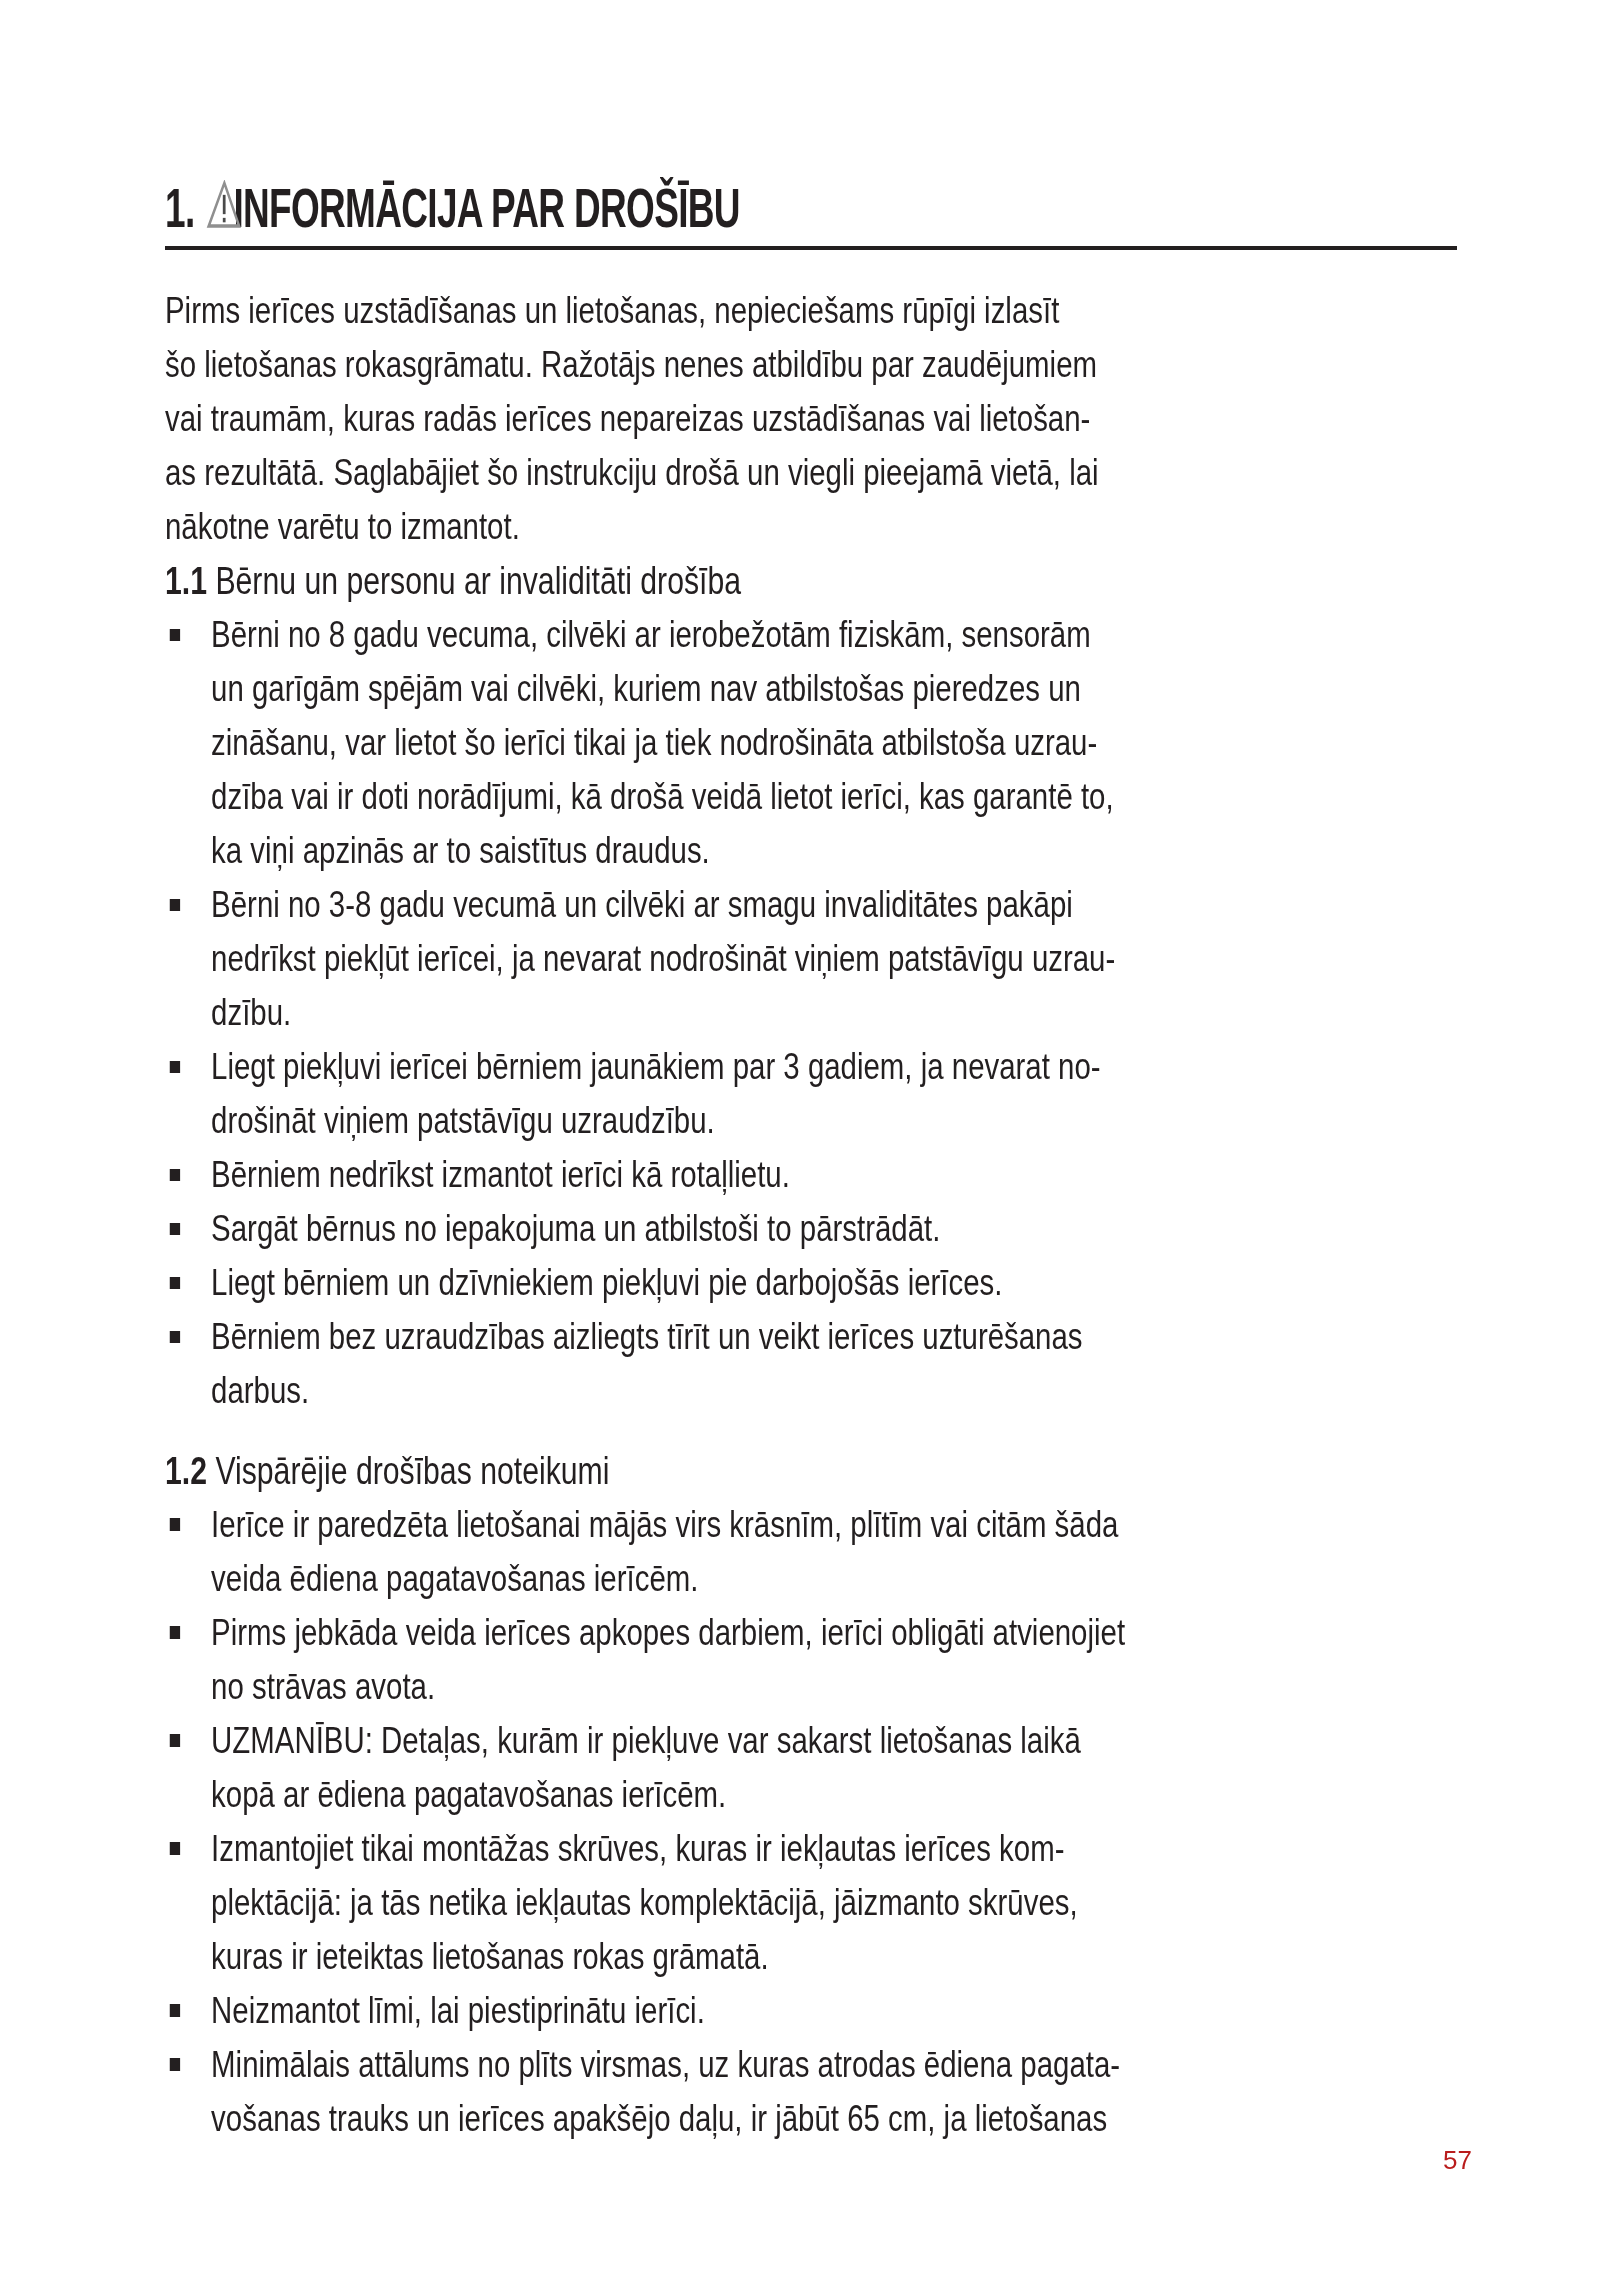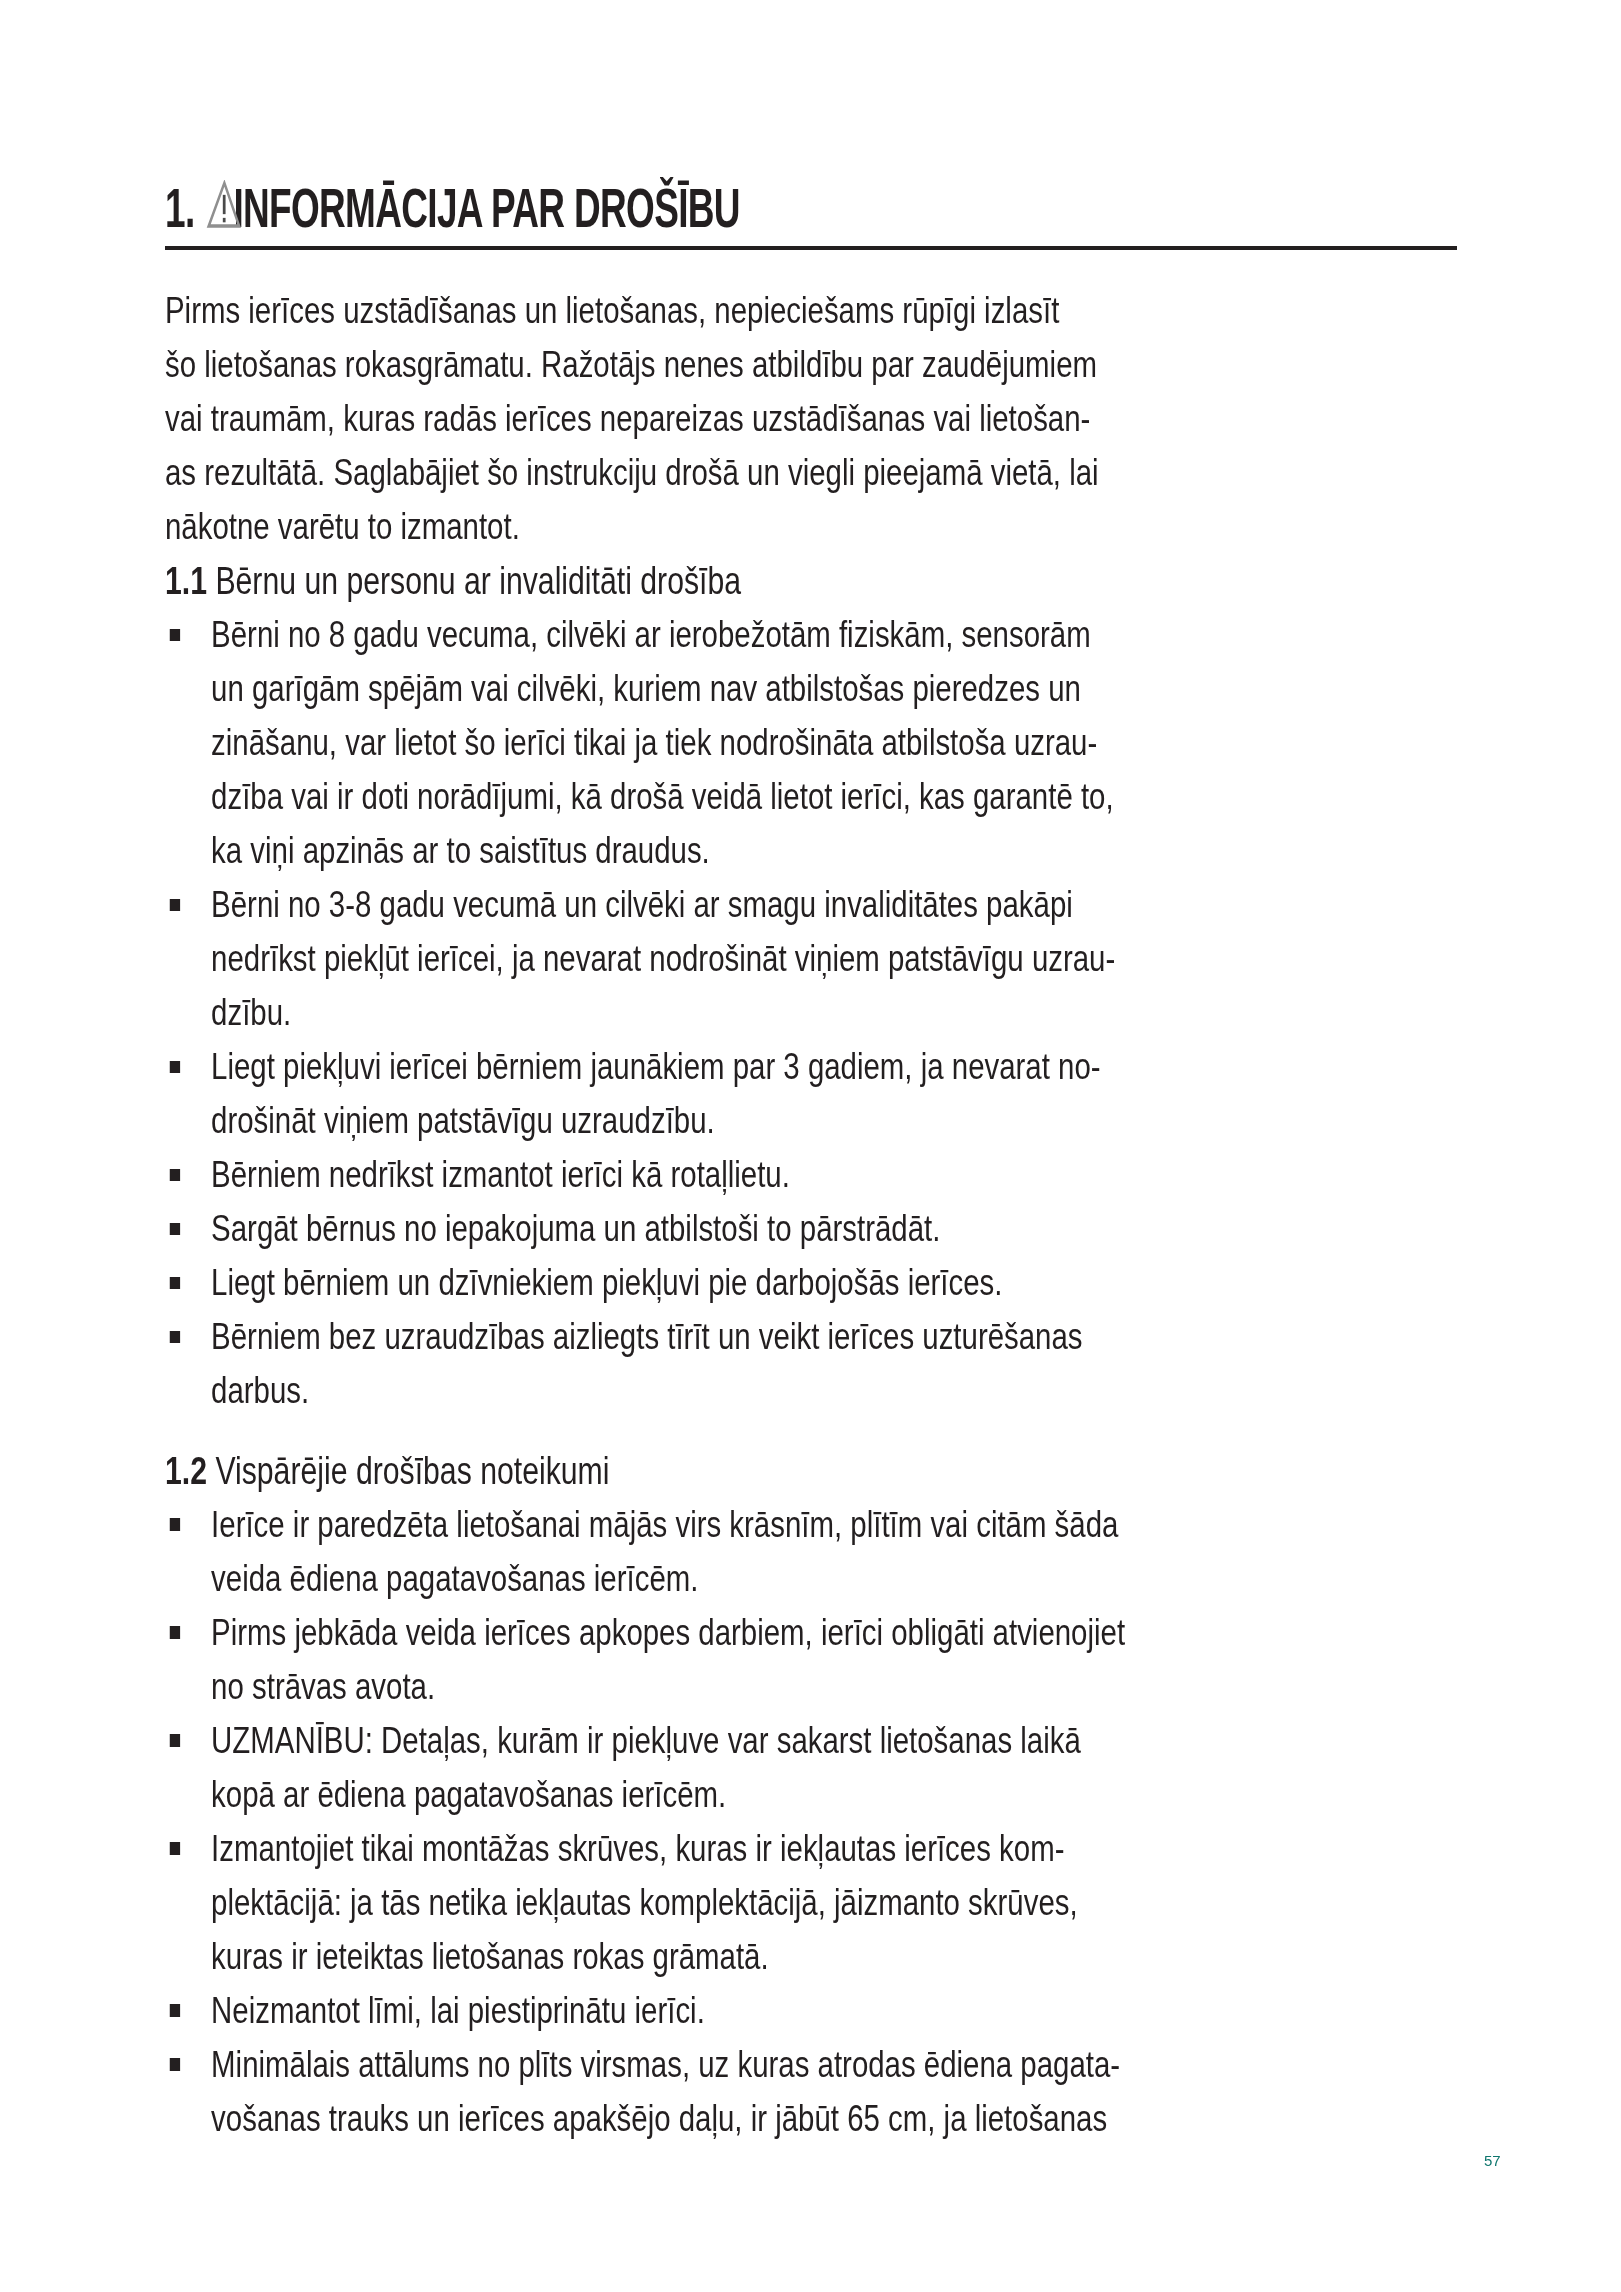--- a/index.html
+++ b/index.html
@@ -90,24 +90,23 @@
     top: 20.6px;
     width: 12.7px;
     height: 12.7px;
     background: #231f20;
   }
 
   .page-number {
     position: absolute;
     left: 1443px;
     top: 2148px;
-    font-size: 15px;
+    font-size: 26px;
     line-height: 25.5px;
-    color: #0f766e;
-    margin-left: 41px;
+    color: #b91c1c;
   }
 </style>
 </head>
 <body>
 
 <div class="page">
 
   <h1 class="title">
     <span class="sec-no">1.</span>
     <span class="warn-wrap">

